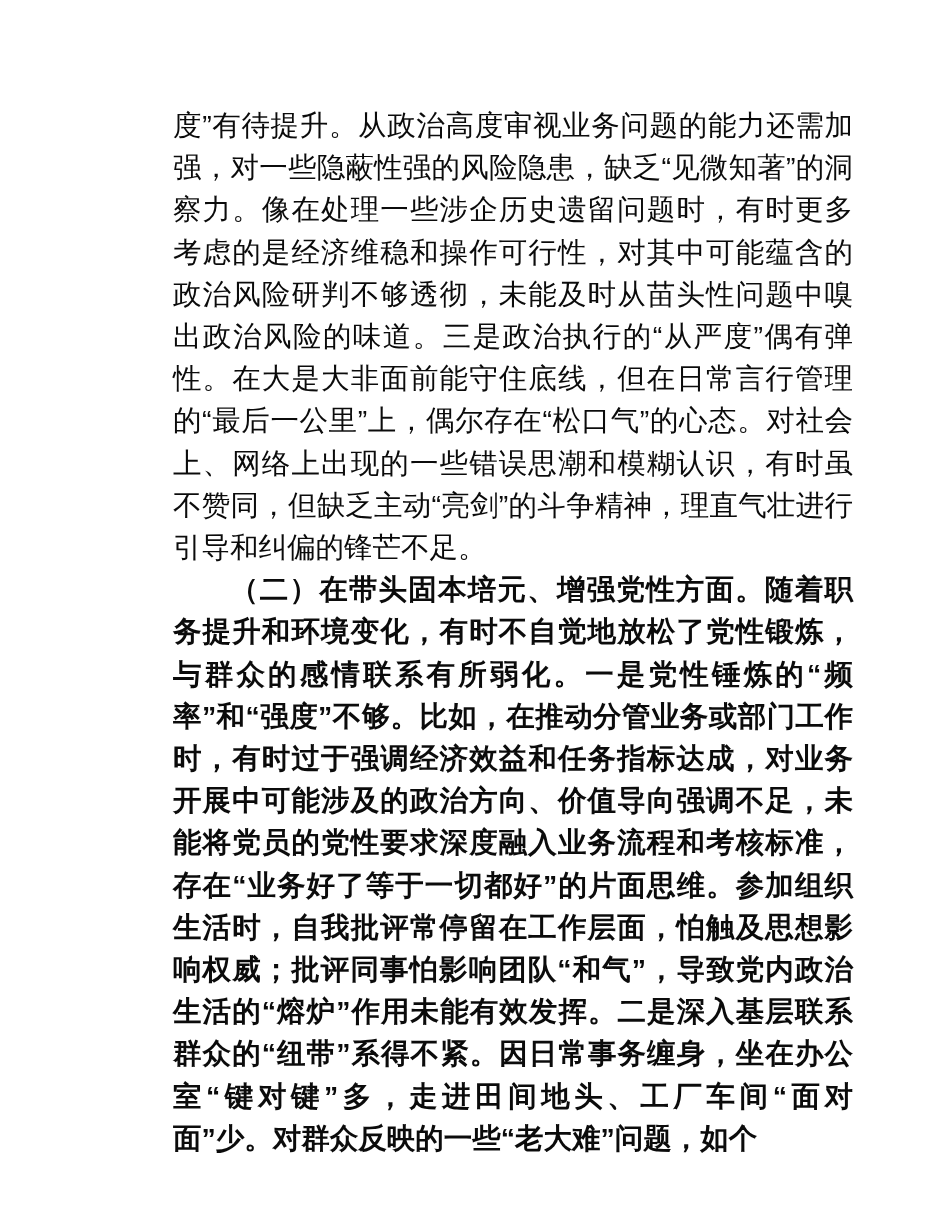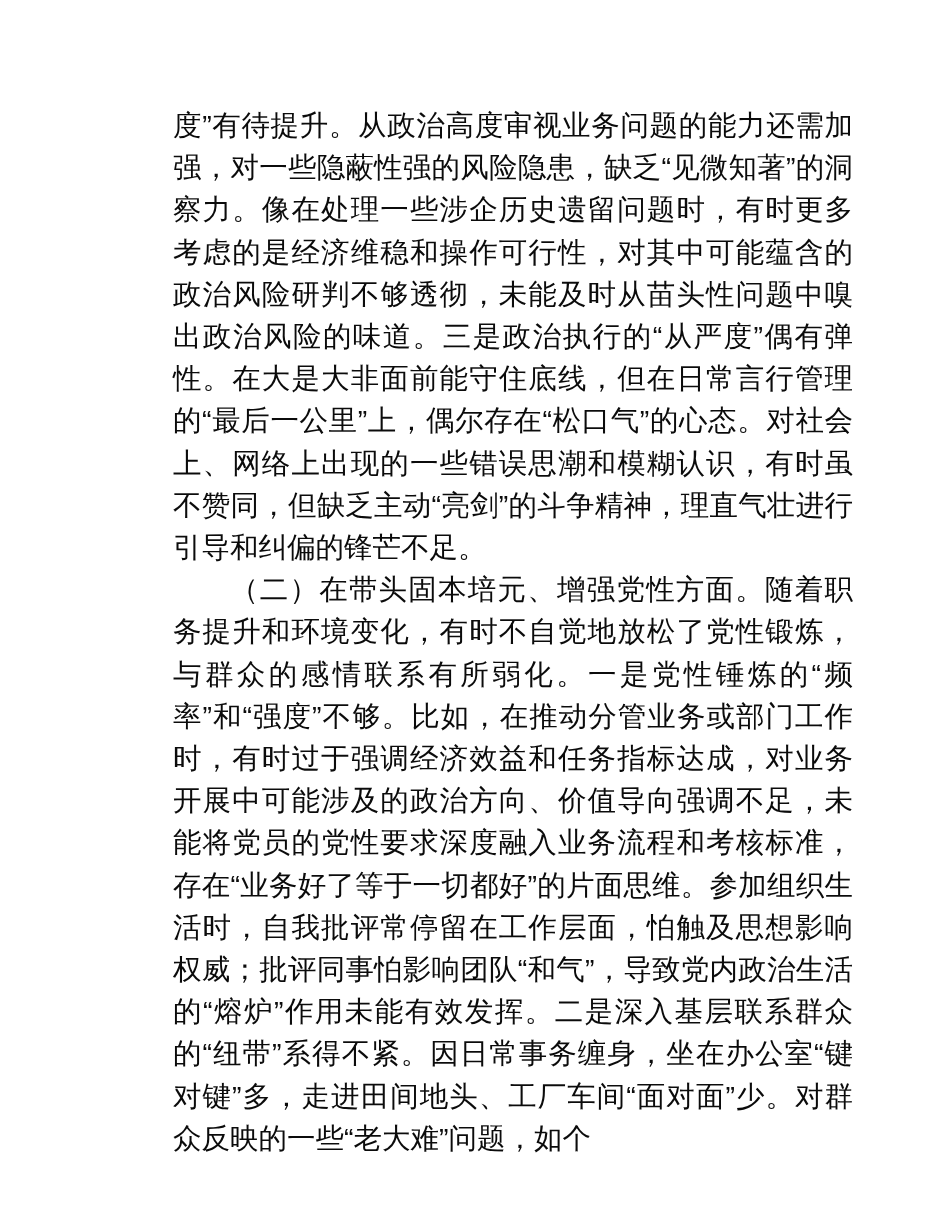--- a/index.html
+++ b/index.html
@@ -31,20 +31,21 @@
     text-justify: inter-character;
     text-align-last: left;
     letter-spacing: 0px;
     margin: 0;
     font-weight: 400;
     word-break: break-all;
     -webkit-font-smoothing: antialiased;
   }
   .para + .para {
     margin-top: 0px;
+    font-weight: bold;
   }
   .para.indent {
     text-indent: 2em;
   }
 </style>
 </head>
 <body>
 
 <div class="page">
   <div class="content">

